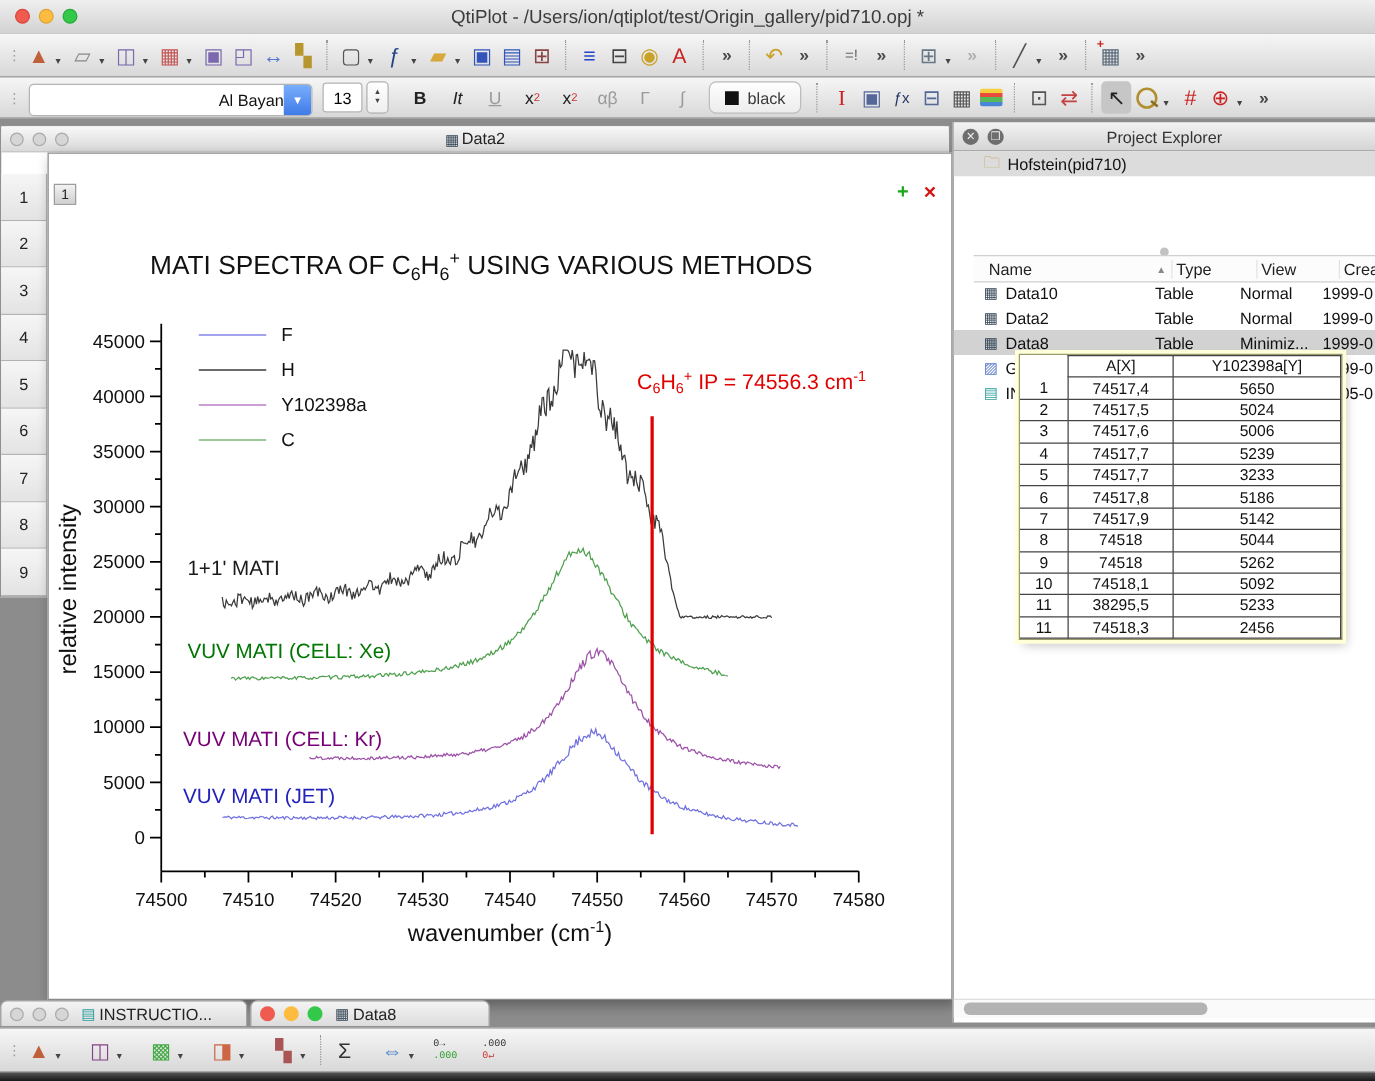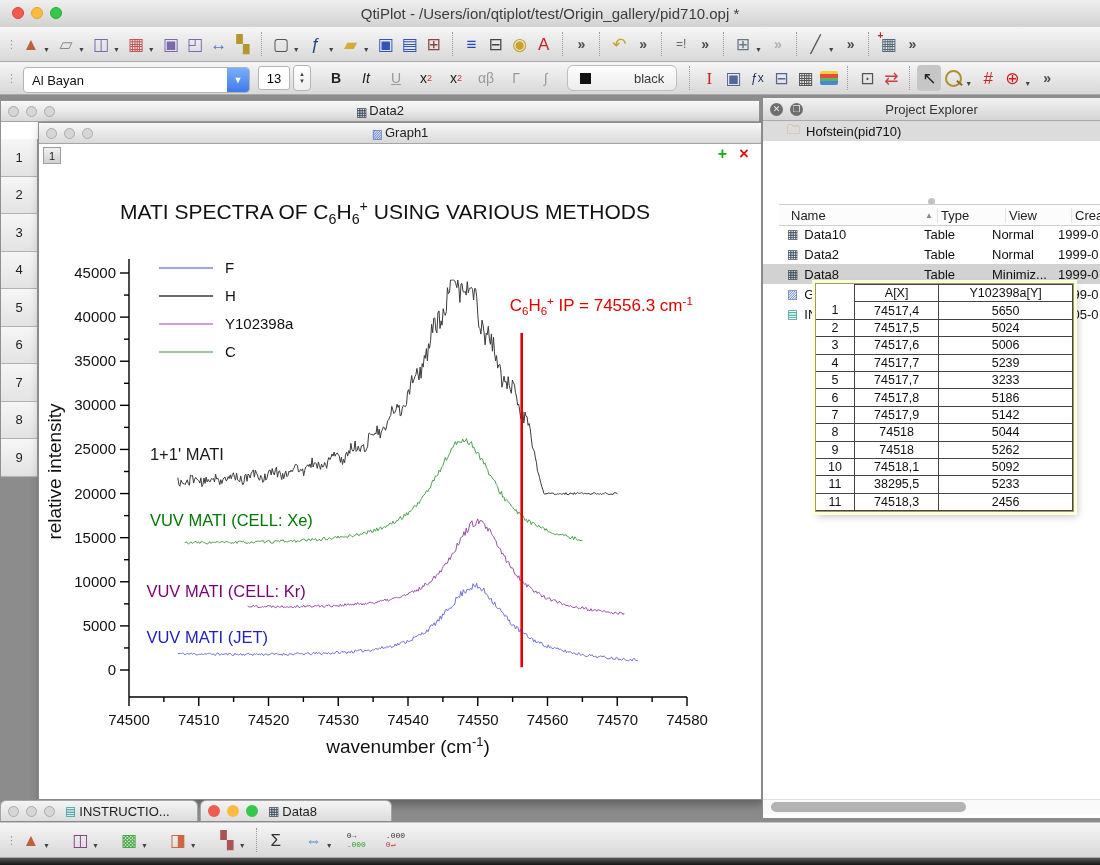--- a/index.html
+++ b/index.html
@@ -23,37 +23,37 @@
   .tb-icon{display:inline-flex;align-items:center;justify-content:center;
      width:24px;height:26px;font-size:17px;line-height:1;position:relative;cursor:default;}
   .tb-icon .badge{position:absolute;left:1px;top:0;font-size:10px;font-weight:bold;}
   .dd{font-size:7px;color:#444;margin:10px 4px 0 0;}
   .sep{width:1px;height:24px;border-left:1px dotted #9a9a9a;margin:0 6px;}
   .chev{color:#4a4a4a;font-size:14px;font-weight:bold;margin:0 8px;}
   .chev.muted{color:#b0b0b0;}
   .gap{width:14px;}
   
   #font-select{display:flex;align-items:center;width:225px;height:24px;background:#fff;
-     border:1px solid #b4b4b4;border-radius:4px;margin:4px 8px 0 4px;font-size:13px;overflow:hidden;}
+     border:1px solid #b4b4b4;border-radius:4px;margin:4px 8px 0 4px;font-size:13px;overflow:hidden;text-align:right;}
   #font-select .fname{flex:1;padding-left:8px;color:#111;}
   #font-select .fdrop{width:22px;height:24px;background:linear-gradient(#79aefc,#3f7be8);
      color:#fff;font-size:9px;display:flex;align-items:center;justify-content:center;}
   #size-box{display:flex;align-items:center;margin-right:10px;}
   #size-input{width:30px;height:22px;border:1px solid #b4b4b4;background:#fff;
      font-size:13px;display:flex;align-items:center;justify-content:center;border-radius:3px;}
   #size-stepper{width:16px;height:24px;margin-left:3px;border:1px solid #b4b4b4;border-radius:4px;
      background:linear-gradient(#fff,#eee);display:flex;flex-direction:column;align-items:center;
      justify-content:center;font-size:6px;color:#444;line-height:1.1;}
   .fmt-btn{display:inline-flex;align-items:baseline;justify-content:center;width:30px;height:24px;
      font-size:14px;color:#222;align-items:center;}
   .fmt-btn.muted{color:#9a9a9a;}
   .fmt-btn sub,.fmt-btn sup{font-size:9px;color:#cc3333;}
   #color-btn{display:flex;align-items:center;height:24px;padding:0 12px;margin:0 6px;
      border:1px solid #bdbdbd;border-radius:6px;background:linear-gradient(#fefefe,#ececec);
-     font-size:13px;color:#3a3a3a;gap:36px;}
+     font-size:13px;color:#3a3a3a;}
   #color-btn .swatch{width:11px;height:11px;background:#111;margin-right:7px;}
   .tb-icon.selected{background:#c6c6c6;border-radius:4px;}
   .stripes{width:18px;height:14px;border-radius:2px;
      background:linear-gradient(#f4d03f 25%,#e74c3c 25% 50%,#58b858 50% 75%,#4a86d8 75%);}
   .magnifier{position:relative;width:13px;height:13px;border:2px solid #b08f2e;border-radius:50%;}
   .magnifier:after{content:"";position:absolute;left:9px;top:10px;width:7px;height:2px;
      background:#8a6f20;transform:rotate(40deg);}
   .prec{display:flex;flex-direction:column;align-items:flex-start;font-size:8px;line-height:1.15;
      color:#333;margin:0 10px;font-family:"Liberation Mono","DejaVu Sans Mono",monospace;}
   
@@ -335,26 +335,20 @@
         <div class="rowhdr">4</div>
         <div class="rowhdr">5</div>
         <div class="rowhdr">6</div>
         <div class="rowhdr">7</div>
         <div class="rowhdr">8</div>
         <div class="rowhdr">9</div>
       </div>
   </div>
 
   <div id="graph-window" class="abs">
-    <div class="win-titlebar">
-      <span class="circ"></span>
-      <span class="circ"></span>
-      <span class="circ"></span>
-      <span class="win-title-center"><span class="wicon" style="color:#5577cc">▨</span><span>Graph1</span></span>
-    </div>
     <div id="layer-btn">1</div>
     <div id="add-layer-btn">+</div>
     <div id="close-layer-btn">×</div>
     <svg id="chart" style="position:absolute;left:6px;top:22px" width="712" height="652">
         <g stroke="#000" stroke-width="1.4">
           <line x1="84" y1="114" x2="84" y2="552"></line>
           <line x1="84" y1="552" x2="642" y2="552"></line>
         </g>
         <g>
           <line x1="84" y1="525" x2="75" y2="525" stroke="#000" stroke-width="1.4"></line>

